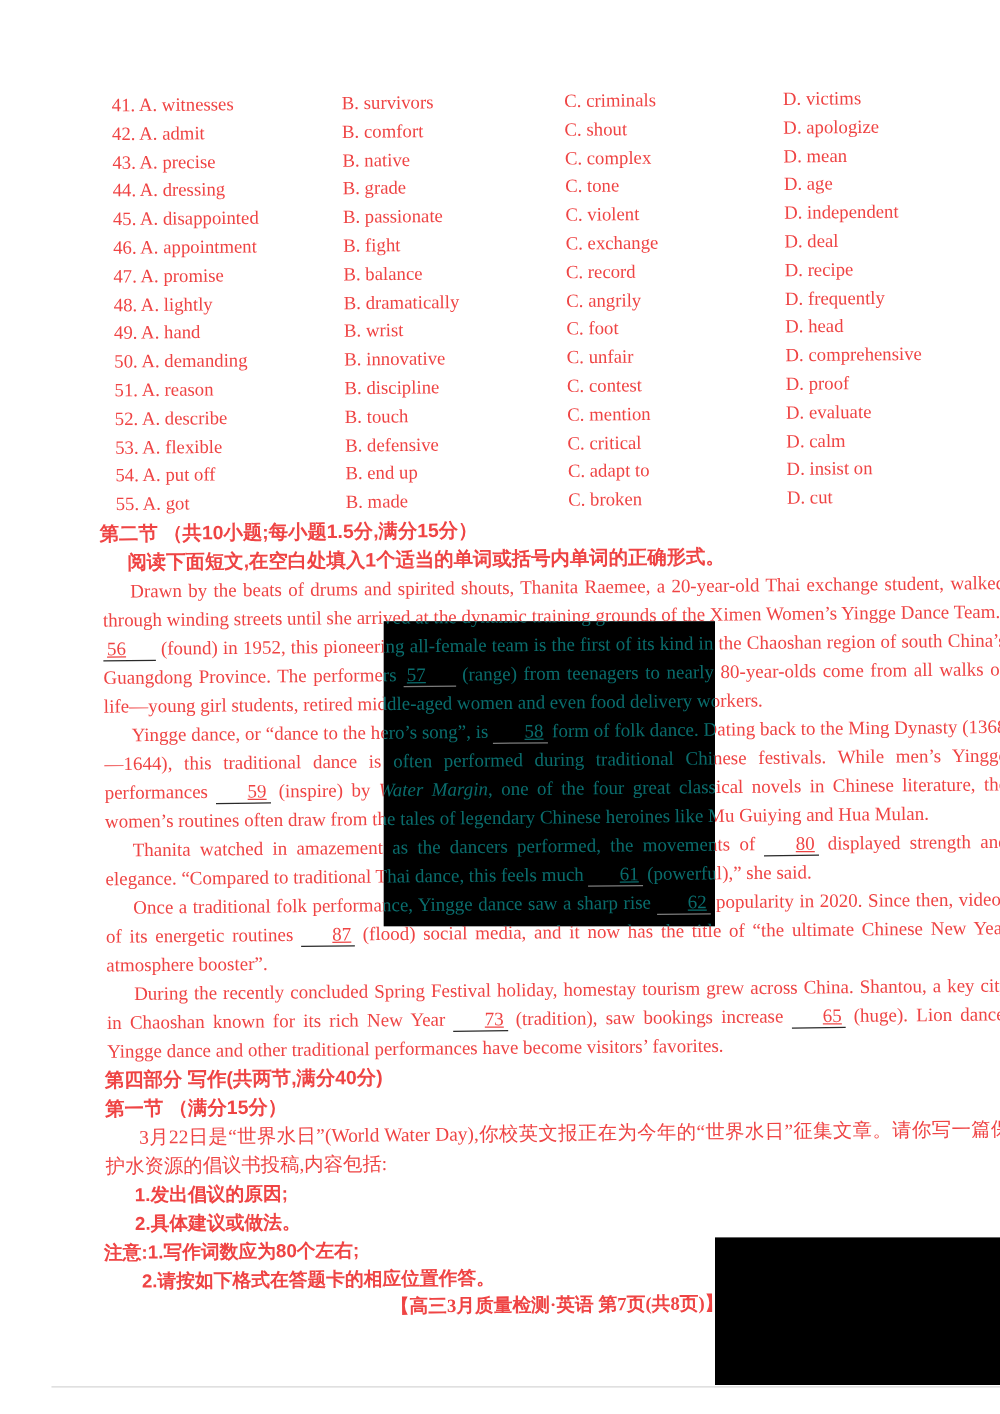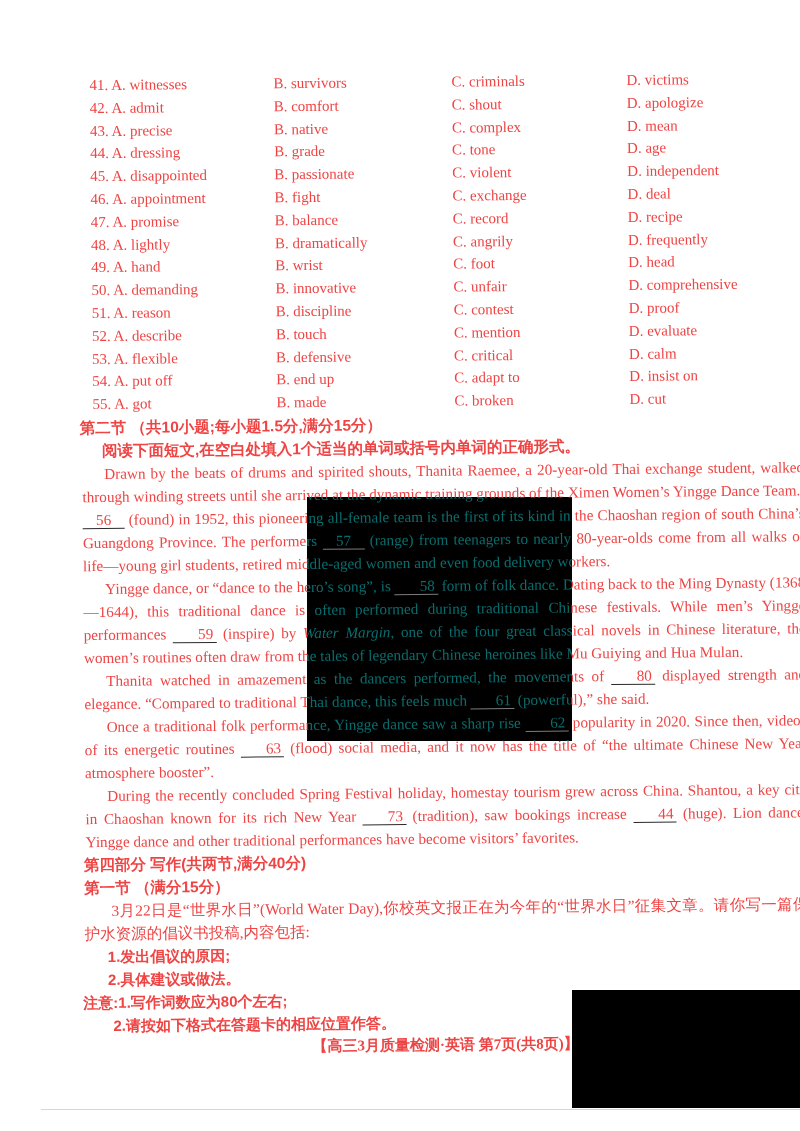--- a/index.html
+++ b/index.html
@@ -30,21 +30,21 @@
   }
   .cn-head.instr { margin-left:62px; }
   
   .passage p {
     margin:0 36px 0 42px; font-size:15.2px; line-height:23px;
     text-align:justify; text-indent:22px;
   }
   .passage p.no-indent { text-indent:0; }
   .blank {
     display:inline-block; min-width:36px; padding:0 3px;
-    text-align:center; border-bottom:1.4px solid #2a2a2a; line-height:16px;
+    border-bottom:1.4px solid #2a2a2a; line-height:16px;text-decoration:underline;
   }
   
   .cn-body {
     font-size:15.5px; line-height:23px; margin:0 36px 0 40px;
     text-indent:27px; text-align:justify;
   }
   .cn-point {
     font-family:"Liberation Sans","DejaVu Sans",sans-serif;
     font-weight:700; font-size:15px; line-height:23px; margin:0 36px 0 63px;
   }
@@ -169,22 +169,22 @@
       </div>
 
     <div class="cn-head">第二节 （共10小题;每小题1.5分,满分15分）</div>
     <div class="cn-head instr">阅读下面短文,在空白处填入1个适当的单词或括号内单词的正确形式。</div>
 
     <div class="passage">
       <p>Drawn by the beats of drums and spirited shouts, Thanita Raemee, a 20-year-old Thai exchange student, walked through winding streets until she arrived at the dynamic training grounds of the Ximen Women’s Yingge Dance Team.</p>
       <p class="no-indent"><span class="blank">56</span> (found) in 1952, this pioneering all-female team is the first of its kind in the Chaoshan region of south China’s Guangdong Province. The performers <span class="blank">57</span> (range) from teenagers to nearly 80-year-olds come from all walks of life—young girl students, retired middle-aged women and even food delivery workers.</p>
       <p>Yingge dance, or “dance to the hero’s song”, is <span class="blank">58</span> form of folk dance. Dating back to the Ming Dynasty (1368—1644), this traditional dance is often performed during traditional Chinese festivals. While men’s Yingge performances <span class="blank">59</span> (inspire) by <i>Water Margin</i>, one of the four great classical novels in Chinese literature, the women’s routines often draw from the tales of legendary Chinese heroines like Mu Guiying and Hua Mulan.</p>
       <p>Thanita watched in amazement as the dancers performed, the movements of <span class="blank">80</span> displayed strength and elegance. “Compared to traditional Thai dance, this feels much <span class="blank">61</span> (powerful),” she said.</p>
-      <p>Once a traditional folk performance, Yingge dance saw a sharp rise <span class="blank">62</span> popularity in 2020. Since then, videos of its energetic routines <span class="blank">63</span> (flood) social media, and it now has the title of “the ultimate Chinese New Year atmosphere booster”.</p>
-      <p>During the recently concluded Spring Festival holiday, homestay tourism grew across China. Shantou, a key city in Chaoshan known for its rich New Year <span class="blank">73</span> (tradition), saw bookings increase <span class="blank">44</span> (huge). Lion dance, Yingge dance and other traditional performances have become visitors’ favorites.</p>
+      <p>Once a traditional folk performance, Yingge dance saw a sharp rise <span class="blank">62</span> popularity in 2020. Since then, videos of its energetic routines <span class="blank">87</span> (flood) social media, and it now has the title of “the ultimate Chinese New Year atmosphere booster”.</p>
+      <p>During the recently concluded Spring Festival holiday, homestay tourism grew across China. Shantou, a key city in Chaoshan known for its rich New Year <span class="blank">73</span> (tradition), saw bookings increase <span class="blank">65</span> (huge). Lion dance, Yingge dance and other traditional performances have become visitors’ favorites.</p>
     </div>
 
     <div class="cn-head">第四部分  写作(共两节,满分40分)</div>
     <div class="cn-head">第一节  （满分15分）</div>
     <div class="cn-body">3月22日是“世界水日”(World Water Day),你校英文报正在为今年的“世界水日”征集文章。请你写一篇保护水资源的倡议书投稿,内容包括:</div>
     <div class="cn-point">1.发出倡议的原因;</div>
     <div class="cn-point">2.具体建议或做法。</div>
     <div class="cn-note"><span>注意:</span><span>1.写作词数应为80个左右;</span></div>
     <div class="cn-note second">2.请按如下格式在答题卡的相应位置作答。</div>
 

